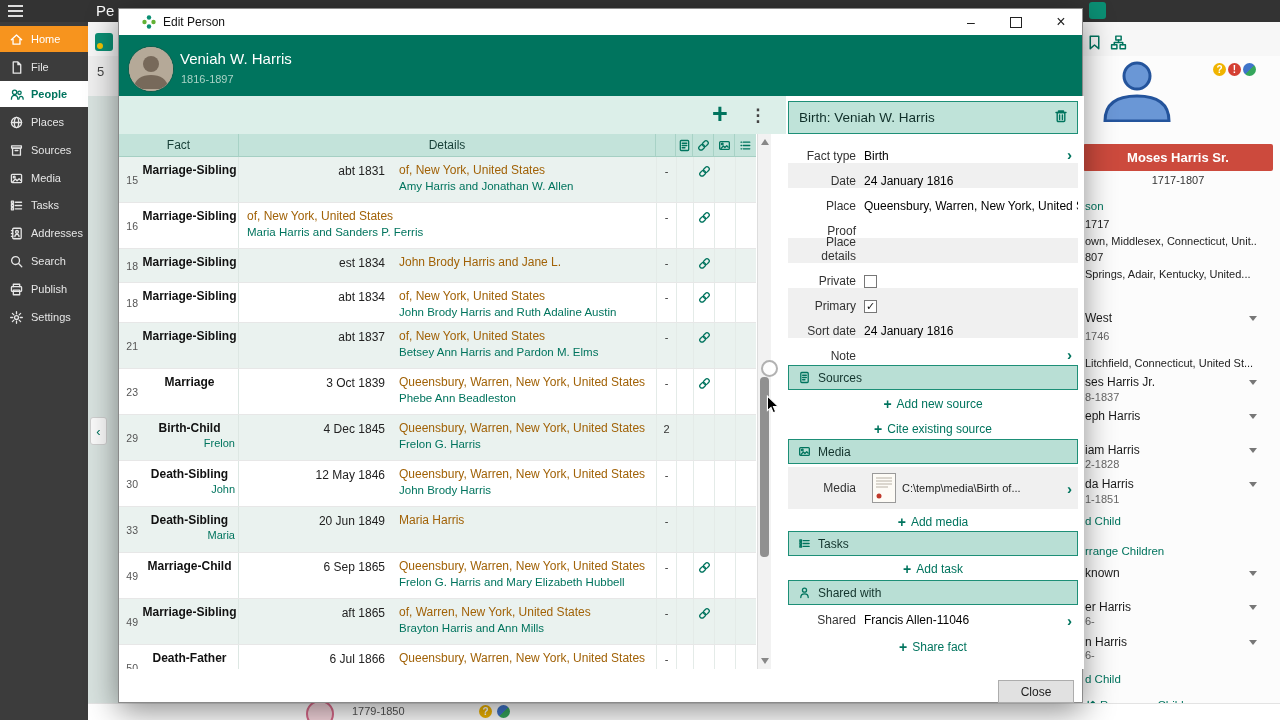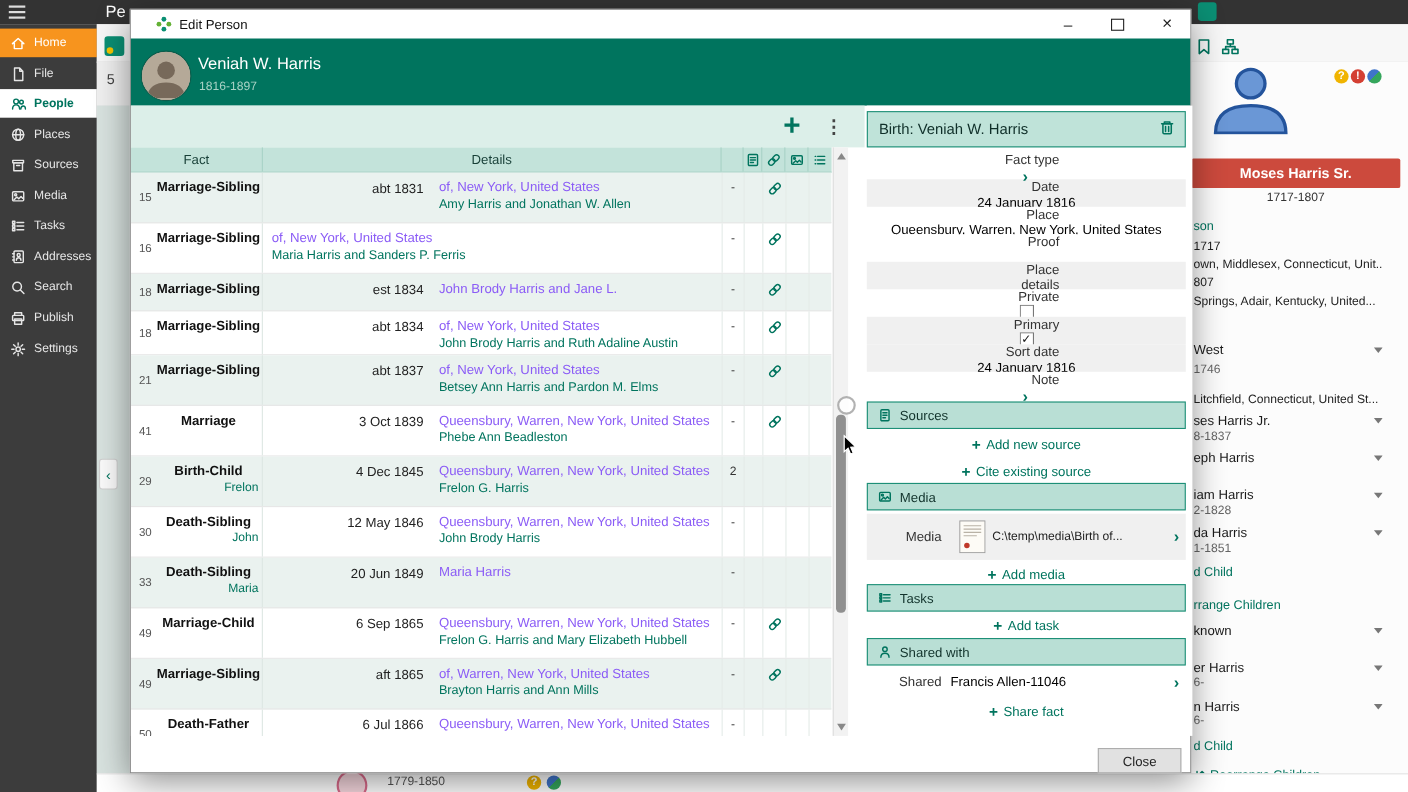--- a/index.html
+++ b/index.html
@@ -89,41 +89,41 @@
   .frow{display:flex;border-bottom:1px solid #e7e7e7;box-sizing:border-box;}
   .h46{height:46px;} .h34{height:34px;} .h40{height:40px;}
   .tint{background:#eaf2ef;}
   .c-num{width:22px;font-size:10.5px;color:#555;display:flex;align-items:center;justify-content:flex-end;
          padding-right:3px;box-sizing:border-box;flex-shrink:0;}
   .c-fact{width:98px;border-right:1px solid #dde7e3;padding-top:6px;box-sizing:border-box;flex-shrink:0;}
   .fname{font-weight:bold;font-size:12px;color:#111;text-align:center;white-space:nowrap;}
   .fsub{font-size:11px;color:#00745e;text-align:right;padding-right:3px;margin-top:2px;}
   .c-date{width:152px;font-size:12px;color:#222;text-align:right;padding:7px 6px 0 0;box-sizing:border-box;flex-shrink:0;}
   .c-det{flex:1;padding:6px 0 0 8px;box-sizing:border-box;overflow:hidden;}
-  .d1{font-size:12px;color:#8b5cf6;white-space:nowrap;overflow:hidden;}
+  .d1{font-size:12px;color:#a16207;white-space:nowrap;overflow:hidden;}
   .d2{font-size:11.5px;color:#00745e;margin-top:3px;white-space:nowrap;overflow:hidden;}
   .c-x{width:20px;border-left:1px solid #e4ebe8;display:flex;justify-content:center;padding-top:8px;
        font-size:11px;color:#333;box-sizing:border-box;flex-shrink:0;}
   .c-ic{border-left:1px solid #e4ebe8;display:flex;justify-content:center;padding-top:8px;box-sizing:border-box;
         color:#00745e;flex-shrink:0;}
   .c-ic svg{width:13px;height:13px;}
   .vscroll{position:absolute;left:638px;top:125px;width:14px;height:535px;background:#f2f2f2;border-left:1px solid #ddd;box-sizing:border-box;}
   .varrow{position:absolute;left:3px;width:0;height:0;border-left:4px solid transparent;border-right:4px solid transparent;}
   .va-up{top:5px;border-bottom:6px solid #888;}
   .va-dn{bottom:5px;border-top:6px solid #888;}
   .vthumb{position:absolute;left:2px;top:243px;width:9px;height:180px;background:#909090;border-radius:4px;cursor:pointer;}
 
   
   .panel{position:absolute;left:669px;top:87px;width:296px;height:573px;background:#fff;}
   .p-head{position:absolute;left:0;top:5px;width:290px;height:33px;background:#bfe3d9;border:1px solid #1d8f77;
           box-sizing:border-box;display:flex;align-items:center;padding-left:10px;font-size:13.5px;color:#0f2f29;text-align:center;}
   .trash{margin-left:auto;margin-right:8px;color:#00745e;cursor:pointer;}
   .trash svg{width:16px;height:16px;}
   .p-fields{position:absolute;left:0;top:42px;width:290px;}
-  .p-row{height:25px;display:flex;align-items:center;font-size:12px;flex-direction:column;}
+  .p-row{height:25px;display:flex;align-items:flex-end;font-size:12px;}
   .p-row.alt{background:#f0f0f0;}
   .p-label{width:76px;text-align:right;padding-right:8px;color:#333;box-sizing:border-box;flex-shrink:0;}
   .p-value{flex:1;color:#000;white-space:nowrap;overflow:hidden;}
   .p-chev{color:#00745e;font-size:15px;font-weight:bold;padding:0 6px 0 4px;cursor:pointer;}
   .cb{width:13px;height:13px;border:1px solid #777;background:#fff;display:flex;align-items:center;justify-content:center;
       font-size:11px;color:#111;box-sizing:border-box;cursor:pointer;}
   .p-sec{position:absolute;left:0;width:290px;height:25px;background:#b9dfd5;border:1px solid #1d8f77;box-sizing:border-box;
          display:flex;align-items:center;gap:7px;padding-left:9px;font-size:12px;color:#12332c;}
   .p-sec svg{width:13px;height:13px;color:#00745e;}
   .p-add{position:absolute;left:0;width:290px;display:flex;justify-content:center;align-items:center;gap:5px;
@@ -567,21 +567,21 @@
                 <rect x="0.8" y="4.6" width="6.8" height="4.8" rx="2.4"></rect>
                 <rect x="6.4" y="4.6" width="6.8" height="4.8" rx="2.4"></rect>
               </g>
             </svg>
           </div>
         <div class="c-ic w21"></div>
         <div class="c-ic w21"></div>
       </div>
 
       <div class="frow h46">
-        <div class="c-num">41</div>
+        <div class="c-num">23</div>
         <div class="c-fact">
             <div class="fname">Marriage</div>
           </div>
         <div class="c-date">3 Oct 1839</div>
         <div class="c-det">
             <div class="d1">Queensbury, Warren, New York, United States</div>
             <div class="d2">Phebe Ann Beadleston</div>
           </div>
         <div class="c-x">-</div>
         <div class="c-ic w17"></div>

